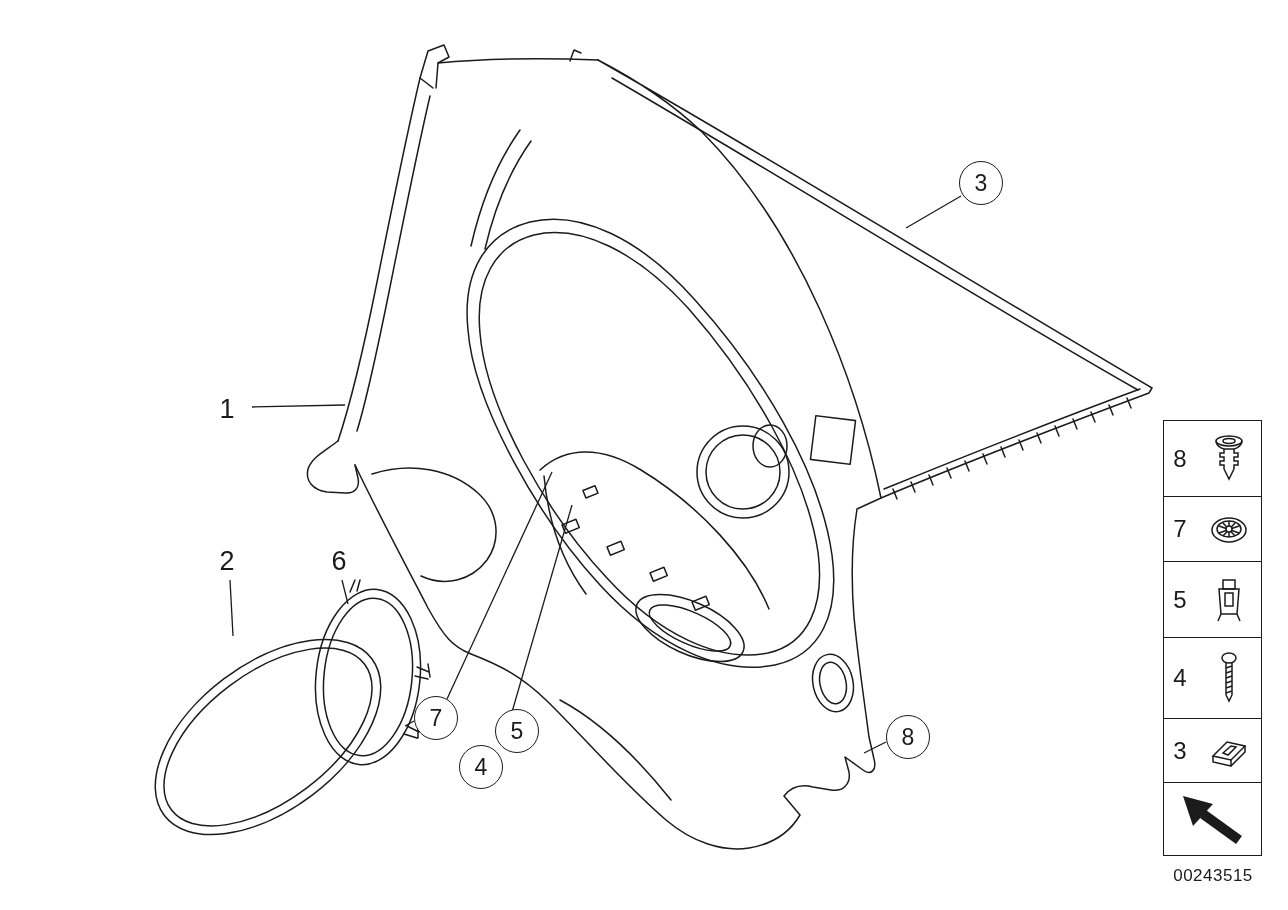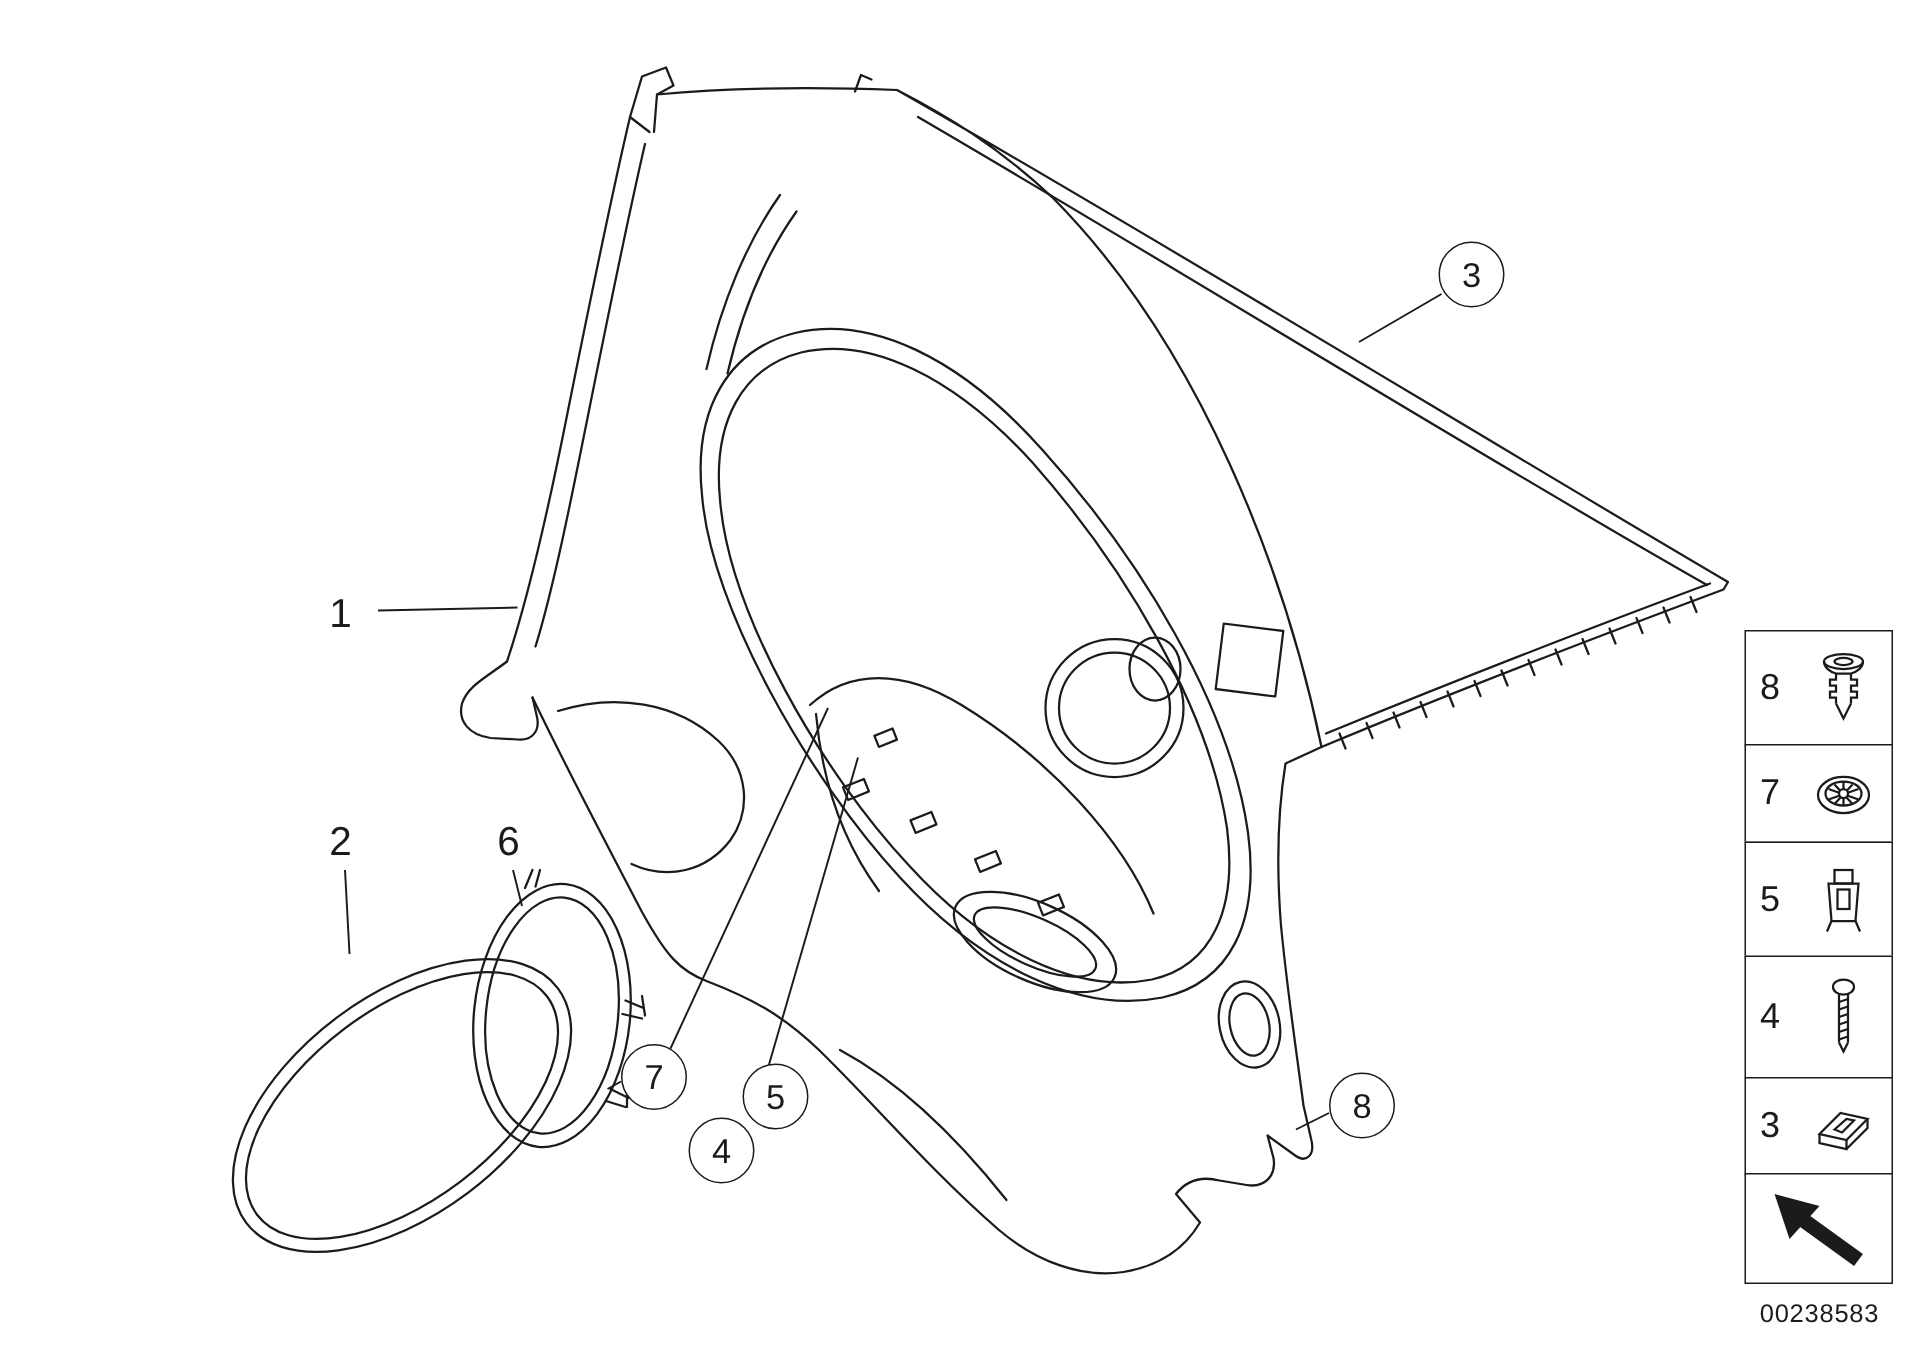--- a/index.html
+++ b/index.html
@@ -185,14 +185,14 @@
     <div class="legend-row" style="height:74px;justify-content:center;">
       <span class="legend-ic">
         <svg width="80" height="62" viewBox="0 0 80 62">
           <path d="M66 52 L30 26" stroke="#1b1b1b" stroke-width="10" fill="none"></path>
           <polygon points="10,8 40,16 20,38" fill="#1b1b1b"></polygon>
         </svg>
       </span>
     </div>
   </div>
 
-  <div id="diagram-id">00238583</div>
+  <div id="diagram-id">00243515</div>
 </div>
 
 </body></html>

